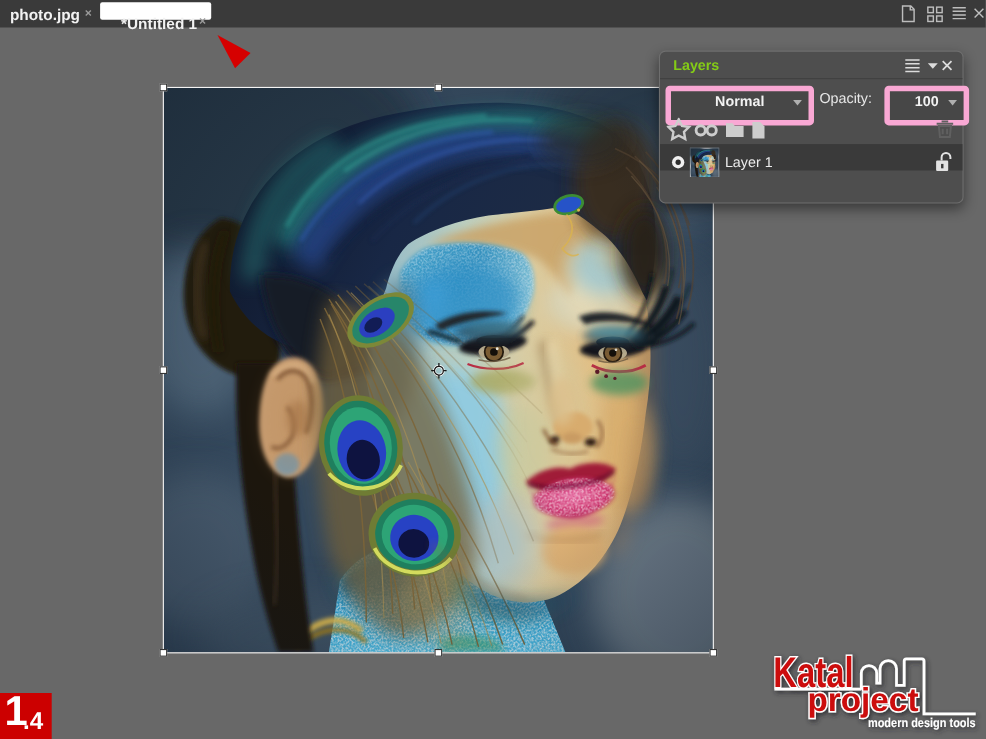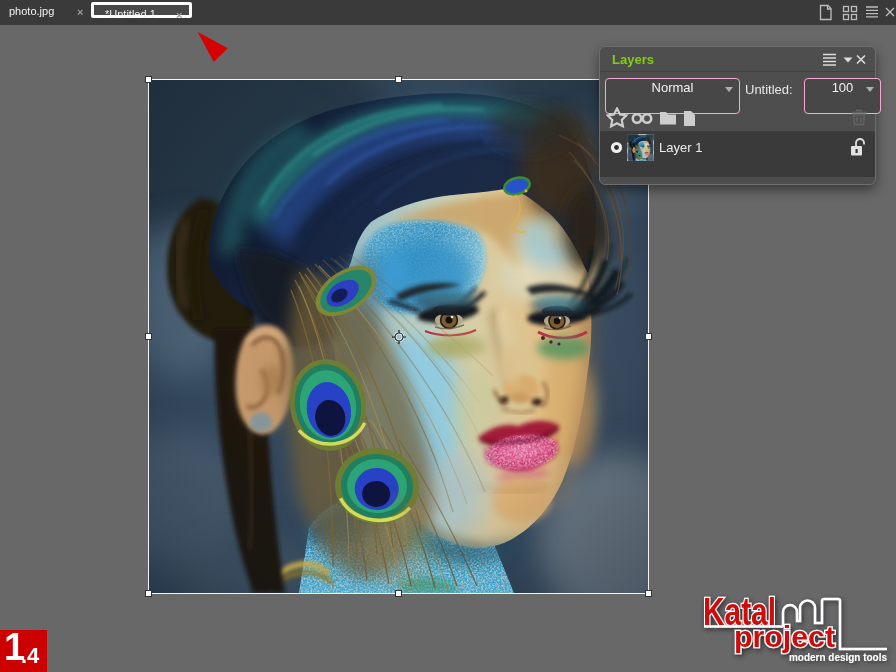--- a/index.html
+++ b/index.html
@@ -1,40 +1,40 @@
 <!DOCTYPE html>
 <html><head>
 <meta charset="utf-8">
 <style>
 * { margin:0; padding:0; box-sizing:border-box; }
 html,body { width:896px; height:672px; overflow:hidden; background:#686868; font-family:"Liberation Sans", sans-serif; }
 #tabbar { position:absolute; left:0; top:0; width:896px; height:25px; background:#3a3a3a; }
-.tabtext { position:absolute; color:#f2f2f2; font-size:11px; font-weight:normal; top:5px; }
+.tabtext { position:absolute; color:#f2f2f2; font-size:14px; font-weight:bold; top:5px; }
 #tab1text { left:9px; }
 .closex { position:absolute; color:#9a9a9a; font-size:11px; font-weight:bold; top:6px; }
-#activetab { position:absolute; left:91px; top:2px; width:101px; height:16px; background:#484848; border:3px solid #ffffff; border-radius:2px; }
+#activetab { position:absolute; left:91px; top:2px; width:101px; height:16px; background:#484848; border:8px solid #ffffff; border-radius:2px; }
 #activetab .tabtext { left:11px; top:3px; }
 #activetab .closex { left:82px; top:4px; }
 #arrow { position:absolute; left:190px; top:28px; }
 #topicons { position:absolute; right:0; top:0; }
 
 #photo { position:absolute; left:149px; top:80px; width:499px; height:513px; }
 
 #sel { position:absolute; left:148px; top:79px; width:501px; height:515px; border:1px solid #f4f4f4; }
 .h { position:absolute; width:7px; height:7px; background:#fff; border:1px solid #333; }
 
 #panel { position:absolute; left:599px; top:46px; width:277px; height:139px; background:#4e4e4e; border:1px solid #6e6e6e; border-radius:6px; box-shadow:0 5px 12px rgba(0,0,0,0.45); }
 #paneltitle { position:absolute; left:12px; top:5px; color:#84cc16; font-size:13px; font-weight:bold; }
 #panelsep { position:absolute; left:0; top:24px; width:100%; height:1px; background:#414141; }
-.dd { position:absolute; background:#474747; border:1px solid #f9a8d4; border-radius:4px; height:36px; top:31px; color:#f2f2f2; font-size:13px; font-weight:normal; text-align:center; line-height:18px; }
+.dd { position:absolute; background:#474747; border:5px solid #f9a8d4; border-radius:4px; height:36px; top:31px; color:#f2f2f2; font-size:13px; font-weight:bold; text-align:center; line-height:18px; }
 #dd1 { left:5px; width:135px; }
 #dd2 { left:204px; width:77px; }
 .ddtri { position:absolute; right:6px; top:8px; width:0; height:0; border-left:4px solid transparent; border-right:4px solid transparent; border-top:5px solid #b0b0b0; }
 #oplabel { position:absolute; left:145px; top:35px; color:#e8e8e8; font-size:13px; }
-#layerrow { position:absolute; left:0; top:84px; width:275px; height:46px; background:#3a3a3a; }
+#layerrow { position:absolute; left:0; top:84px; width:275px; height:24px; background:#3a3a3a; }
 #layername { position:absolute; left:59px; top:9px; color:#ececec; font-size:13px; }
 #badge { position:absolute; left:0; top:630px; width:47px; height:42px; background:#cc0000; color:#fff; }
 #logo { position:absolute; left:690px; top:585px; }
 </style>
 </head>
 <body>
 <div id="tabbar">
   <span class="tabtext" id="tab1text">photo.jpg</span>
   <span class="closex" style="left:77px;">×</span>
   <div id="activetab">
@@ -358,21 +358,21 @@
   <span id="paneltitle">Layers</span>
   <svg style="position:absolute; right:9px; top:4px;" width="56" height="16" viewBox="0 0 56 16">
     <g stroke="#dcdcdc" stroke-width="1.4" fill="none">
       <path d="M13,3.5 h13 M13,7 h13 M13,10.5 h13 M13,14 h13"></path>
     </g>
     <path d="M33.5,6.5 l4.5,5 l4.5,-5 z" fill="#dcdcdc"></path>
     <path d="M47,4.5 l8,8 M55,4.5 l-8,8" stroke="#dcdcdc" stroke-width="1.6"></path>
   </svg>
   <div id="panelsep"></div>
   <div class="dd" id="dd1">Normal<div class="ddtri"></div></div>
-  <span id="oplabel">Untitled:</span>
+  <span id="oplabel">Opacity:</span>
   <div class="dd" id="dd2">100<div class="ddtri"></div></div>
   <svg style="position:absolute; left:6px; top:60px;" width="263" height="22" viewBox="0 0 263 22">
     <path d="M11,1.5 l3,6 6.4,0.9 -4.6,4.5 1.1,6.4 -5.9,-3.1 -5.9,3.1 1.1,-6.4 -4.6,-4.5 6.4,-0.9 z" fill="none" stroke="#cdcdcd" stroke-width="2.2"></path>
     <g fill="none" stroke="#cdcdcd" stroke-width="2.6">
       <circle cx="31" cy="11.5" r="4.2"></circle>
       <circle cx="41" cy="11.5" r="4.2"></circle>
     </g>
     <g fill="#cdcdcd">
       <path d="M54,5 h6 l2,2.5 h8 v10 h-16 z"></path>
       <path d="M78,4 h7 l4,4 v11 h-11 z"></path>

